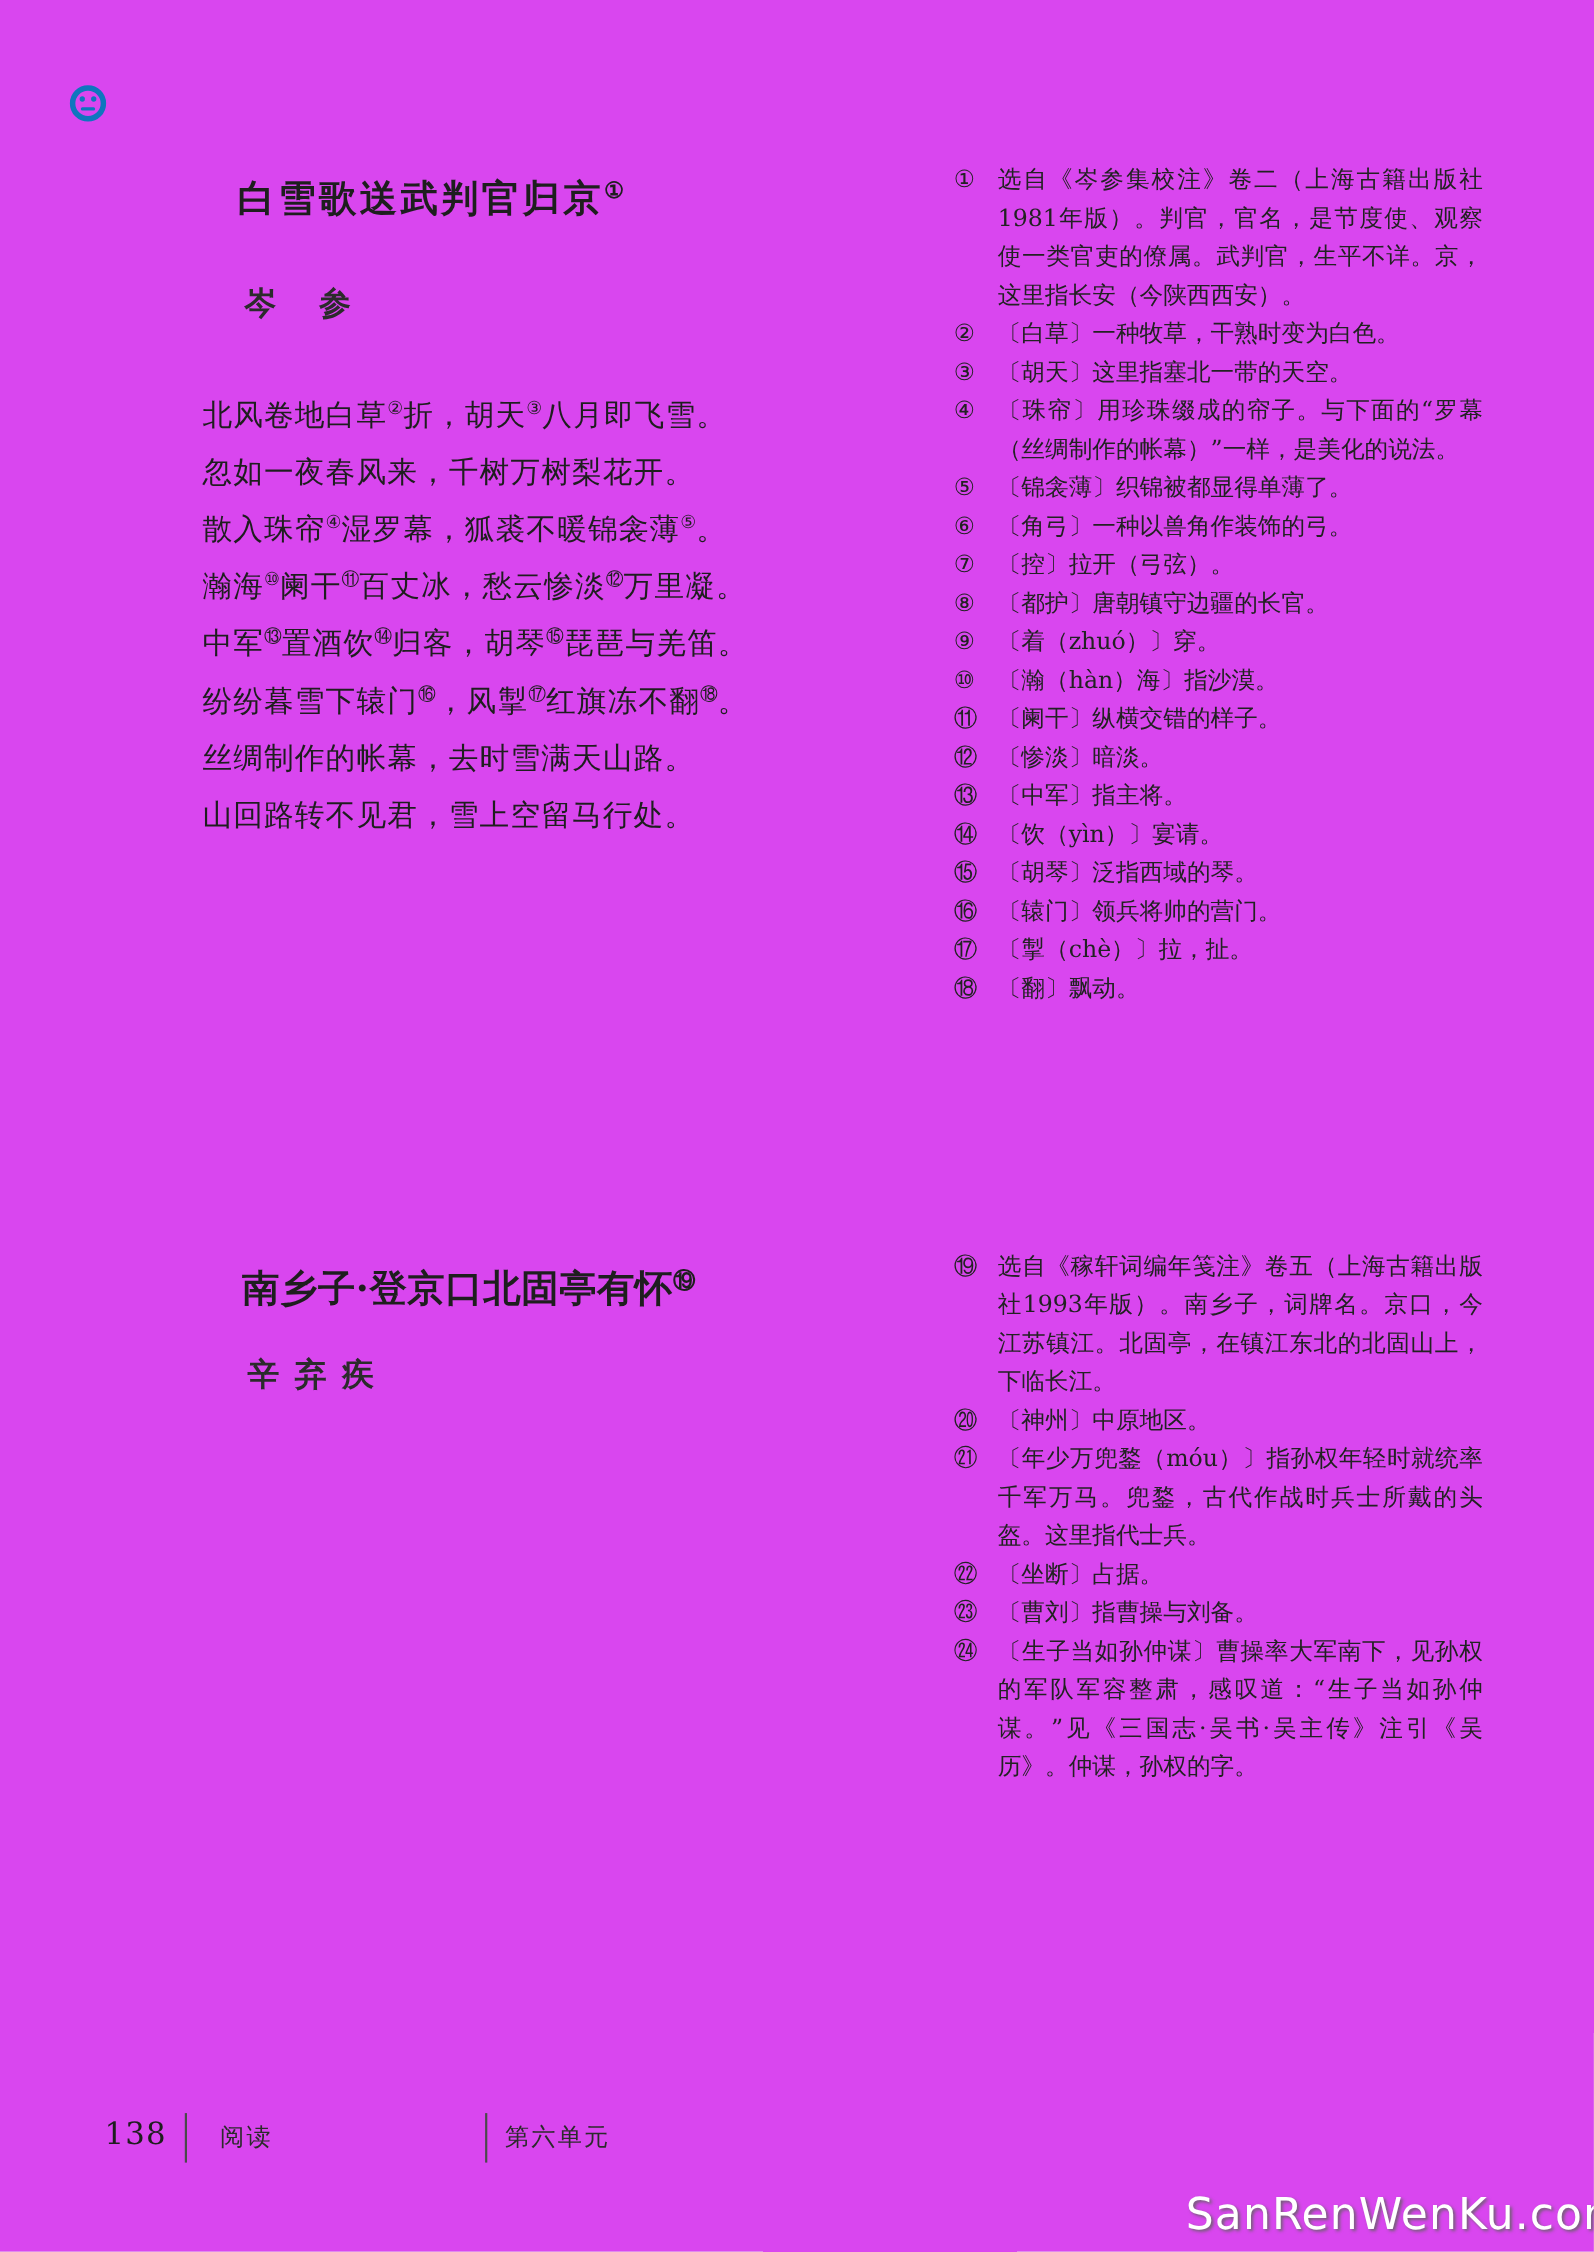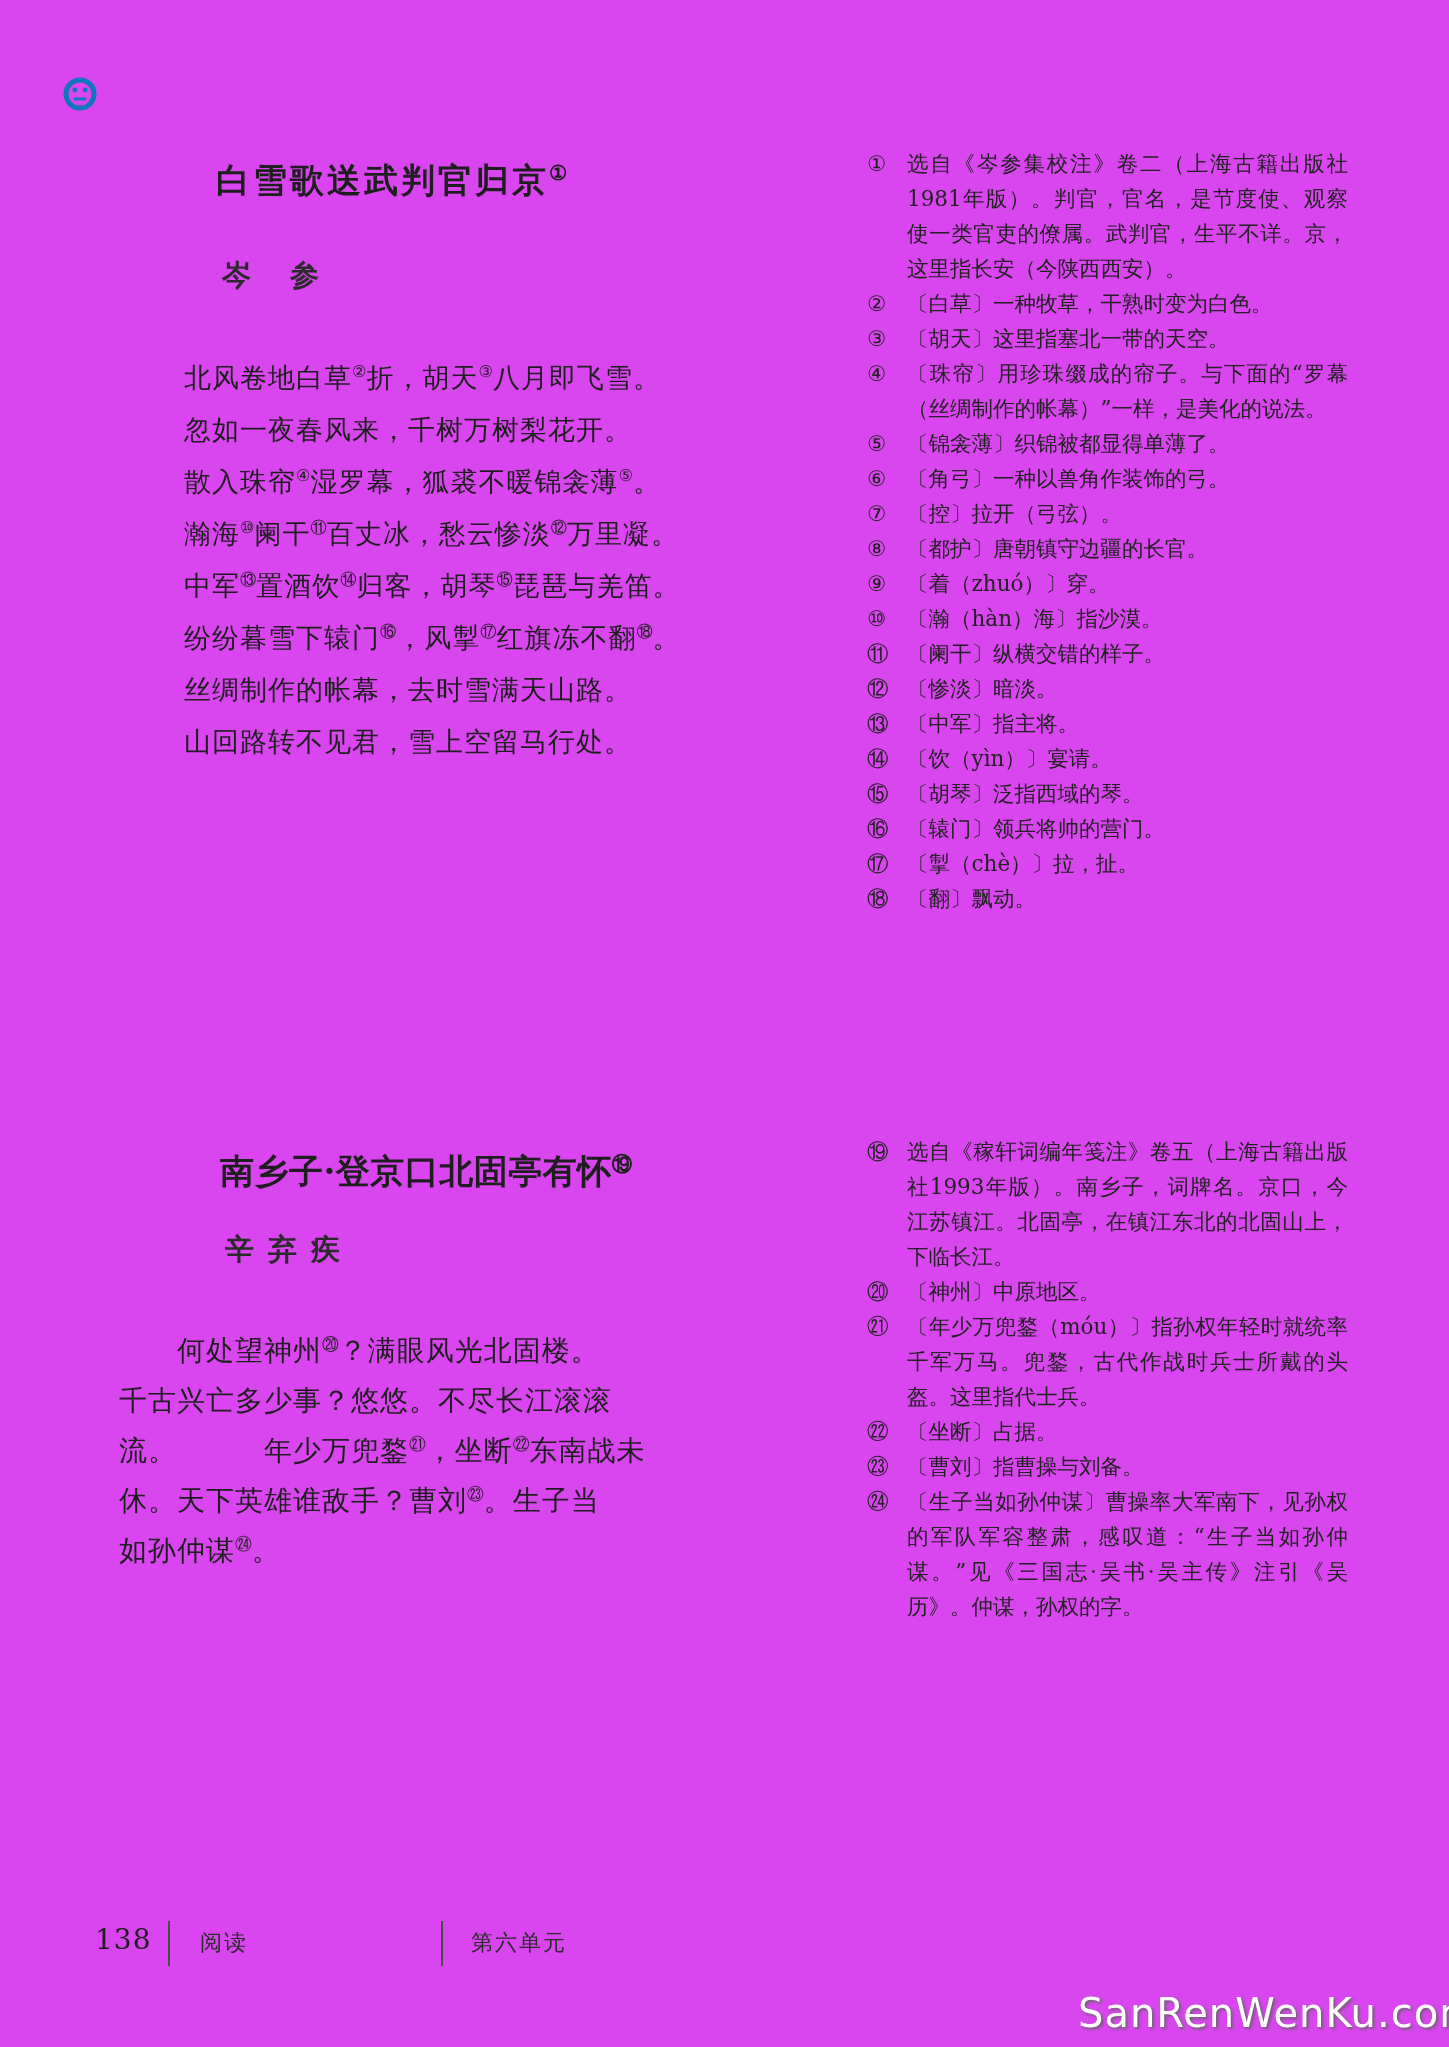--- a/index.html
+++ b/index.html
@@ -51,21 +51,21 @@
   .note-num { flex:0 0 40px; width:40px; line-height:35px; }
   .note-text { flex:1; line-height:35px; text-align:justify; }
 
   
   .footer-pagenum { position:absolute; left:95px; top:1923px; font-size:28px; letter-spacing:1px; }
   .footer-divider { position:absolute; top:1921px; width:2px; height:45px; background:#4a4a4a; }
   .footer-div1 { left:168px; }
   .footer-div2 { left:441px; }
   .footer-label { position:absolute; top:1928px; font-size:22px; letter-spacing:2px; color:#2b2b2b; }
   .footer-left-label { left:200px; }
-  .footer-right-label { left:471px;text-align:right; }
+  .footer-right-label { left:459px;text-align:right; }
 
   
   .watermark {
     position:absolute; left:1078px; top:1990px;
     font-family:"DejaVu Sans", sans-serif;
     font-size:40px; letter-spacing:1px;
     color:#ffffff;
     text-shadow:2px 2px 3px rgba(100,100,100,0.9);
     white-space:nowrap;
   }
@@ -194,32 +194,20 @@
 
       <div class="note">
         <span class="note-num">⑱</span>
         <span class="note-text">〔翻〕飘动。</span>
       </div>
     </div>
 
   <h1 class="poem2-title">南乡子·登京口北固亭有怀<sup class="cnum">⑲</sup></h1>
   <div class="poem-author poem2-author">辛弃疾</div>
 
-  <div class="poem2-lines">
-
-      <div class="pline">　　何处望神州<sup class="cnum">⑳</sup>？满眼风光北固楼。</div>
-
-      <div class="pline">千古兴亡多少事？悠悠。不尽长江滚滚</div>
-
-      <div class="pline">流。　　　年少万兜鍪<sup class="cnum">㉑</sup>，坐断<sup class="cnum">㉒</sup>东南战未</div>
-
-      <div class="pline">休。天下英雄谁敌手？曹刘<sup class="cnum">㉓</sup>。生子当</div>
-
-      <div class="pline">如孙仲谋<sup class="cnum">㉔</sup>。</div>
-    </div>
 
   <div class="notes notes-2">
 
       <div class="note">
         <span class="note-num">⑲</span>
         <span class="note-text">选自《稼轩词编年笺注》卷五（上海古籍出版社1993年版）。南乡子，词牌名。京口，今江苏镇江。北固亭，在镇江东北的北固山上，下临长江。</span>
       </div>
 
       <div class="note">
         <span class="note-num">⑳</span>

